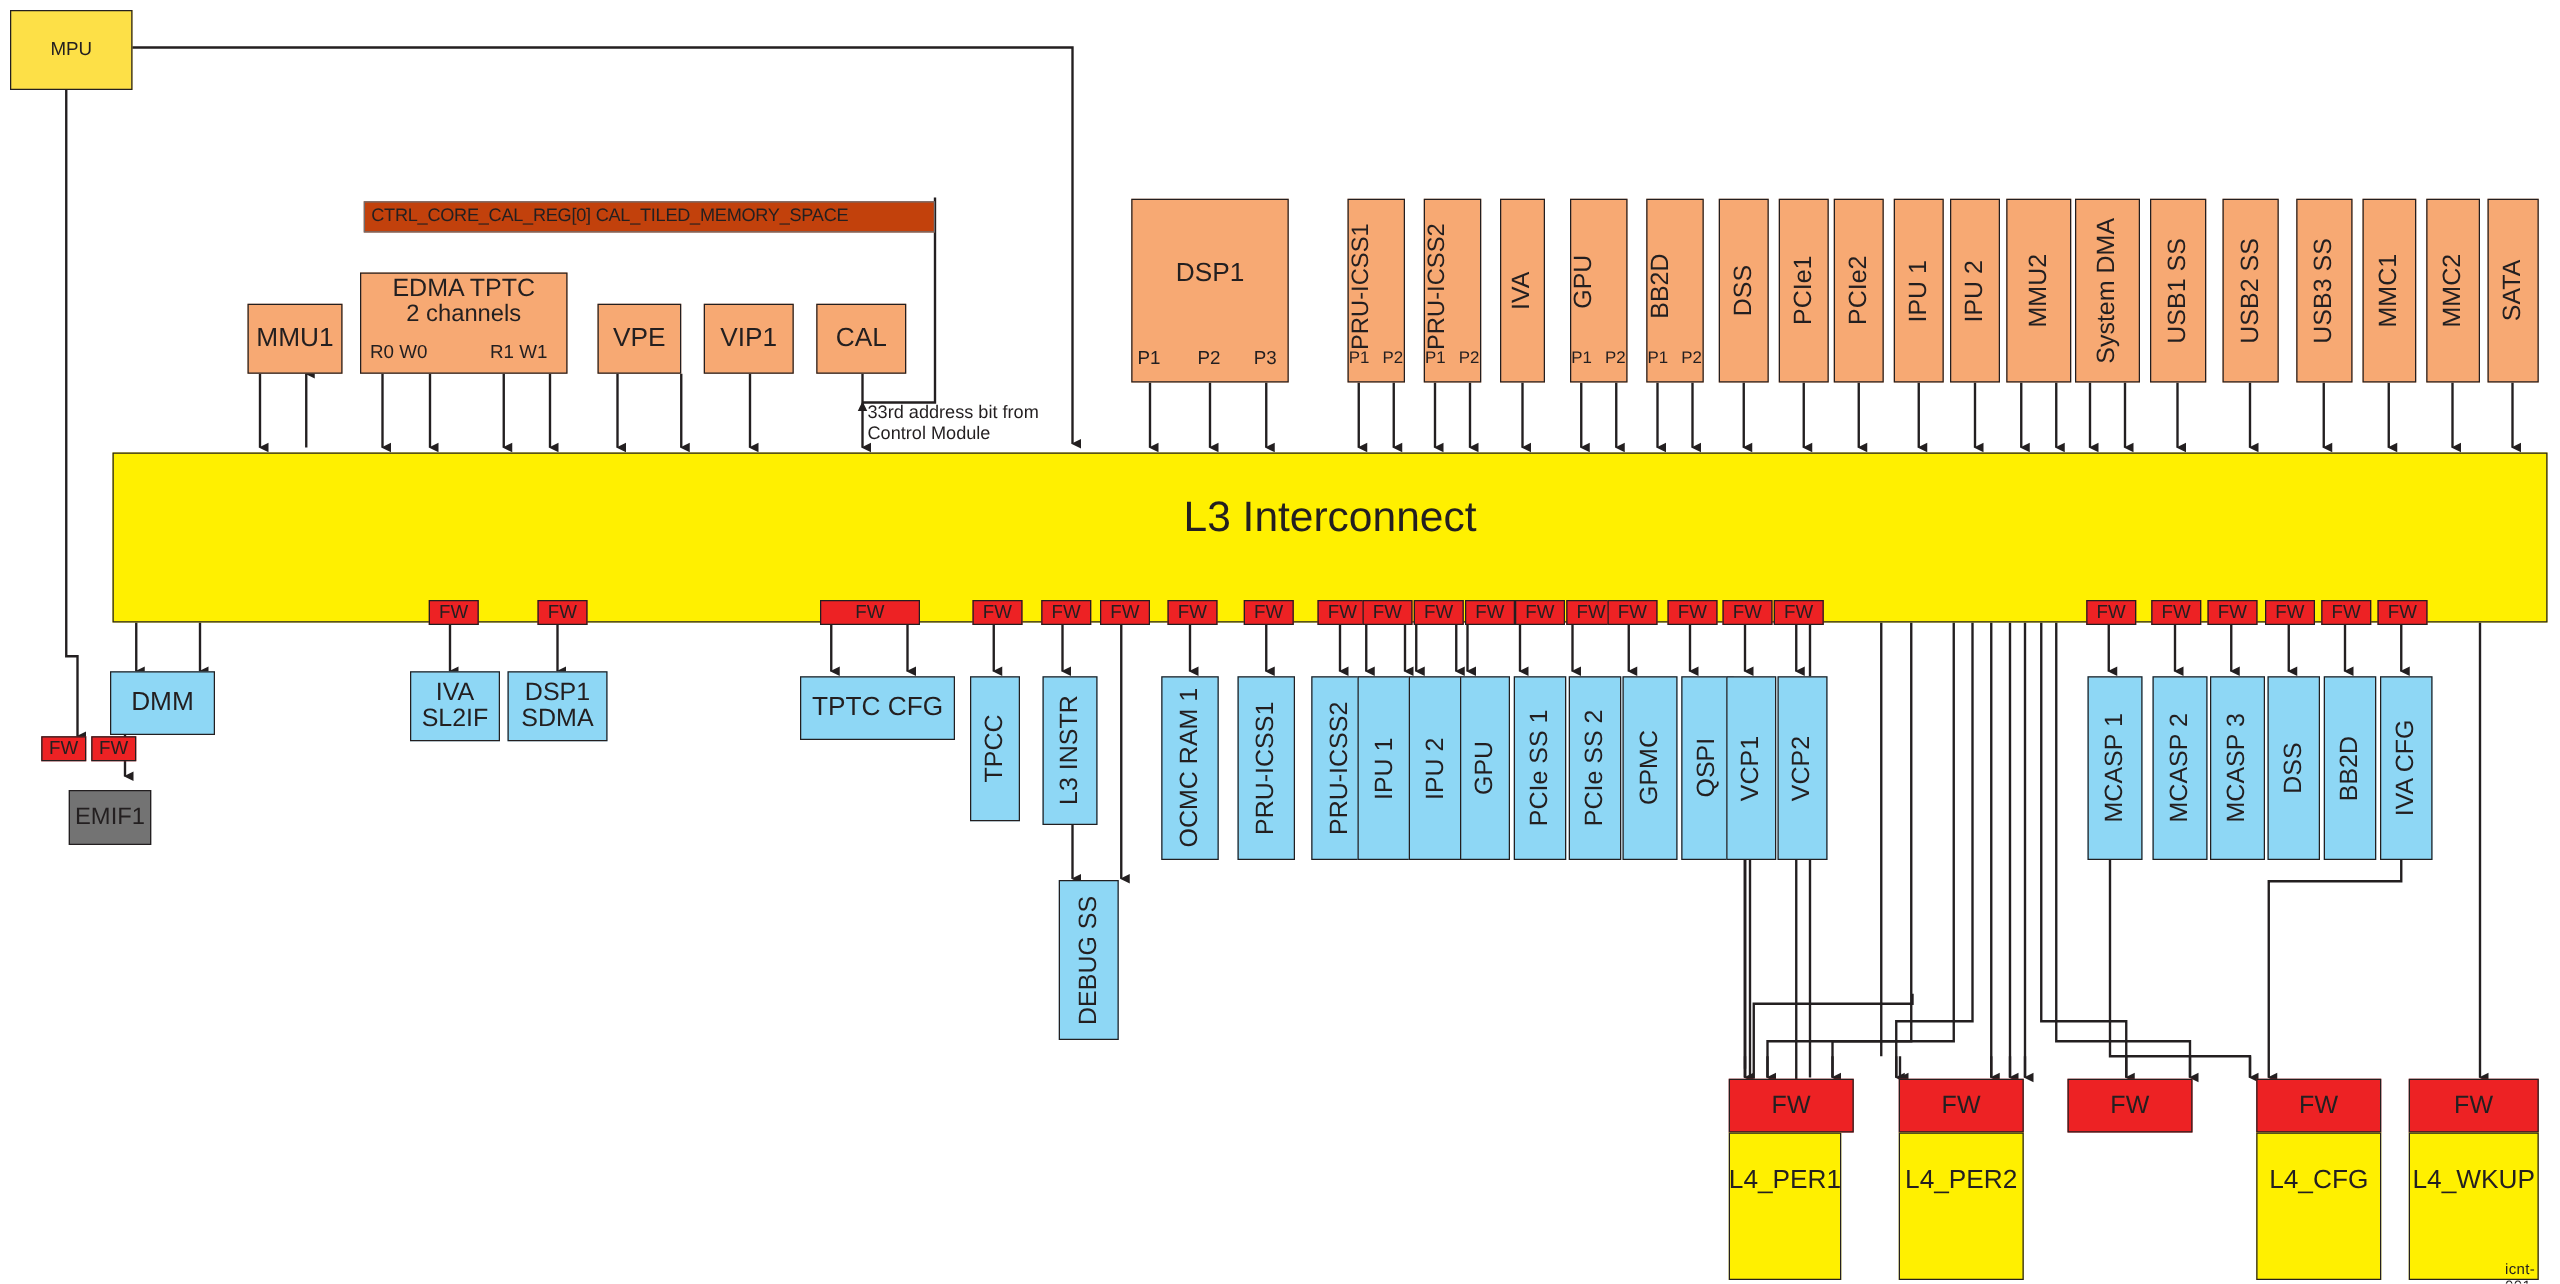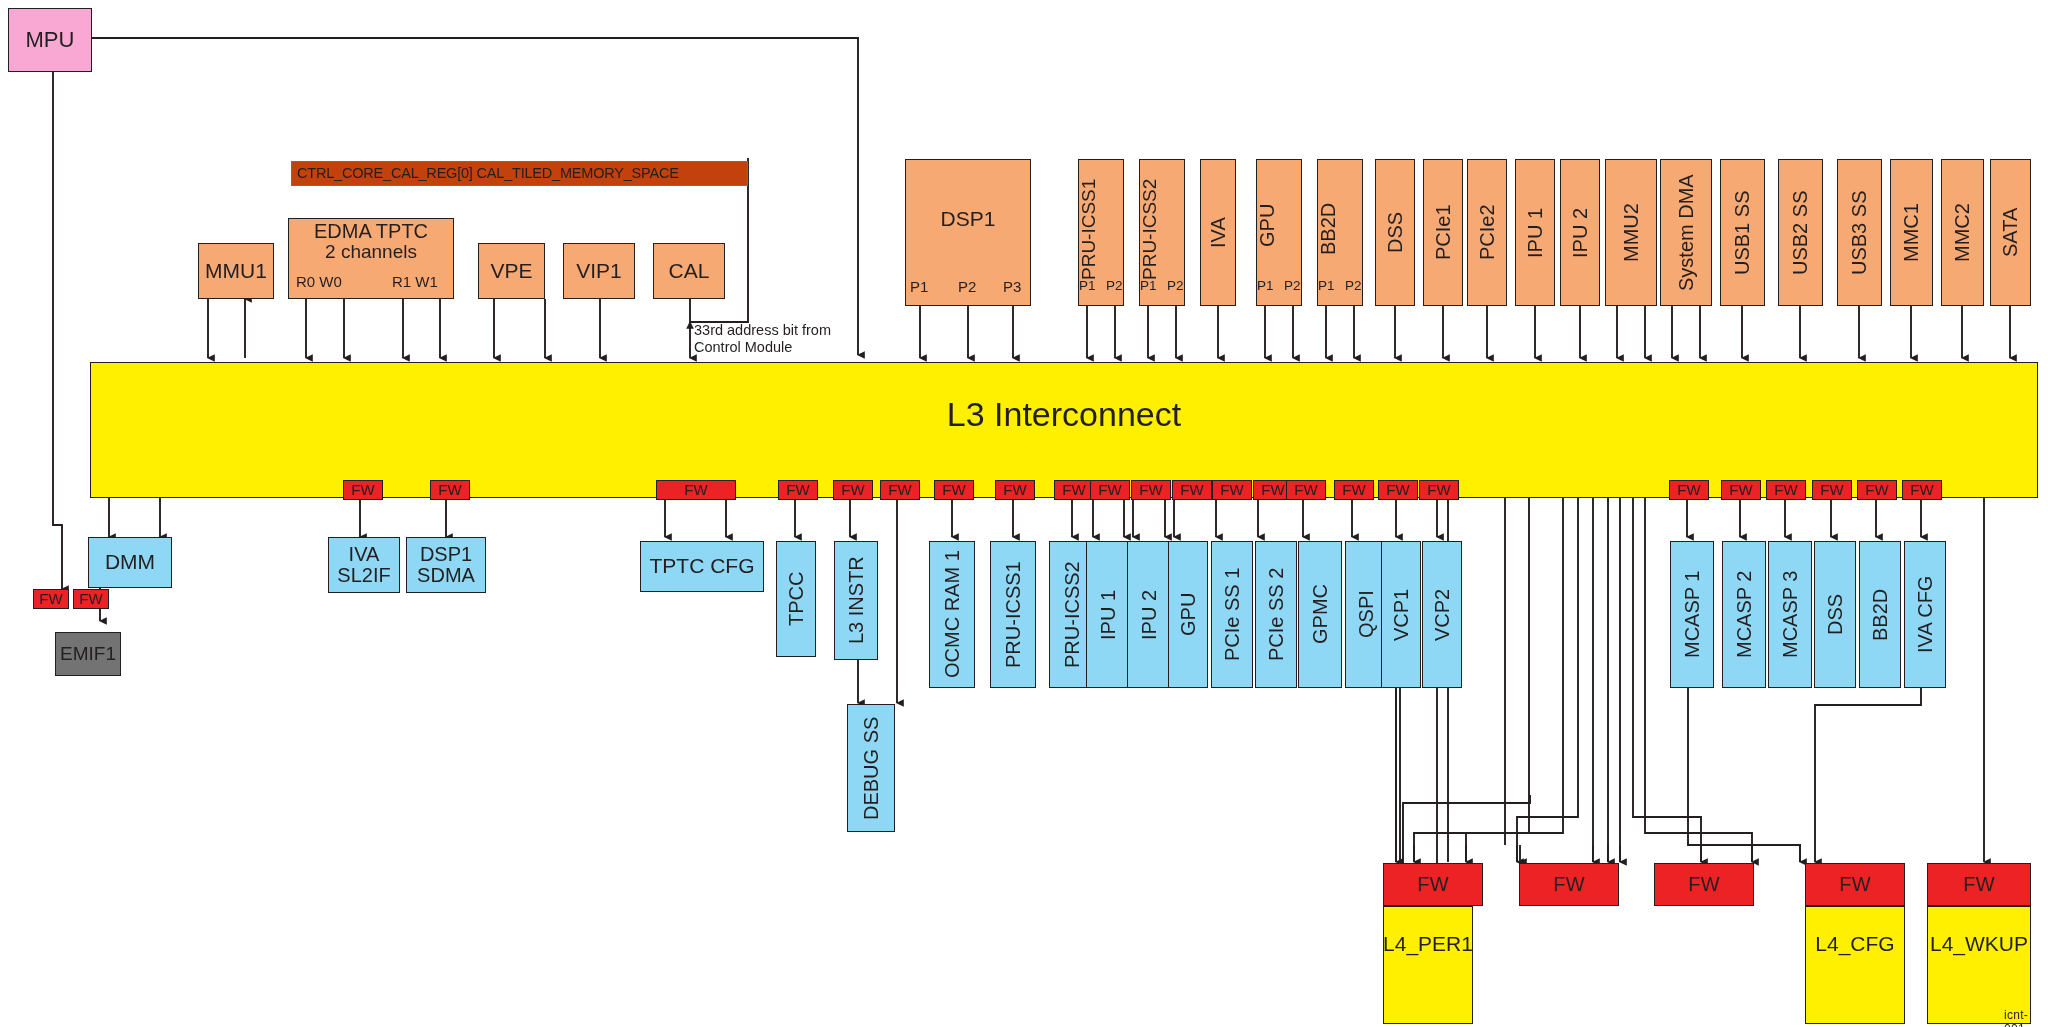--- a/index.html
+++ b/index.html
@@ -191,21 +191,21 @@
     <line x1="1517" y1="845" x2="1517" y2="862" marker-end="url(#ar)"></line>
     <line x1="1520" y1="845" x2="1520" y2="862" marker-end="url(#ar)"></line>
     <line x1="1593" y1="845" x2="1593" y2="862" marker-end="url(#ar)"></line>
     <line x1="1608" y1="845" x2="1608" y2="862" marker-end="url(#ar)"></line>
     <line x1="1620" y1="845" x2="1620" y2="862" marker-end="url(#ar)"></line>
     <line x1="1701" y1="845" x2="1701" y2="862" marker-end="url(#ar)"></line>
     <line x1="1752" y1="845" x2="1752" y2="862" marker-end="url(#ar)"></line>
     <line x1="1800" y1="845" x2="1800" y2="862" marker-end="url(#ar)"></line>
   </svg>
 
-  <div class="box yellow" style="left:8px;top:8px;width:84px;height:64px;background:#f9a8d4;font-size:22px;">
+  <div class="box yellow" style="left:8px;top:8px;width:98px;height:64px;background:#fde047;font-size:15px;">
     <span>MPU</span>
   </div>
 
   <div class="box reg" style="left:291px;top:143px;width:457px;height:25px;">
     <span>CTRL_CORE_CAL_REG[0] CAL_TILED_MEMORY_SPACE</span>
   </div>
 
   <div class="note" style="left:694px;top:322px;">
     <div>33rd address bit from</div>
     <div>Control Module</div>
@@ -478,20 +478,23 @@
   <div class="box fw" style="left:1383px;top:863px;width:100px;height:43px;font-size:20px;">
     <span>FW</span>
   </div>
   <div class="box yellow" style="left:1383px;top:906px;width:90px;height:118px;font-size:21px;align-items:flex-start;padding-top:26px;">
     <span>L4_PER1</span>
   </div>
 
   <div class="box fw" style="left:1519px;top:863px;width:100px;height:43px;font-size:20px;">
     <span>FW</span>
   </div>
+  <div class="box yellow" style="left:1519px;top:906px;width:100px;height:118px;font-size:21px;align-items:flex-start;padding-top:26px;">
+    <span>L4_PER2</span>
+  </div>
 
   <div class="box fw" style="left:1654px;top:863px;width:100px;height:43px;font-size:20px;">
     <span>FW</span>
   </div>
 
   <div class="box fw" style="left:1805px;top:863px;width:100px;height:43px;font-size:20px;">
     <span>FW</span>
   </div>
   <div class="box yellow" style="left:1805px;top:906px;width:100px;height:118px;font-size:21px;align-items:flex-start;padding-top:26px;">
     <span>L4_CFG</span>

